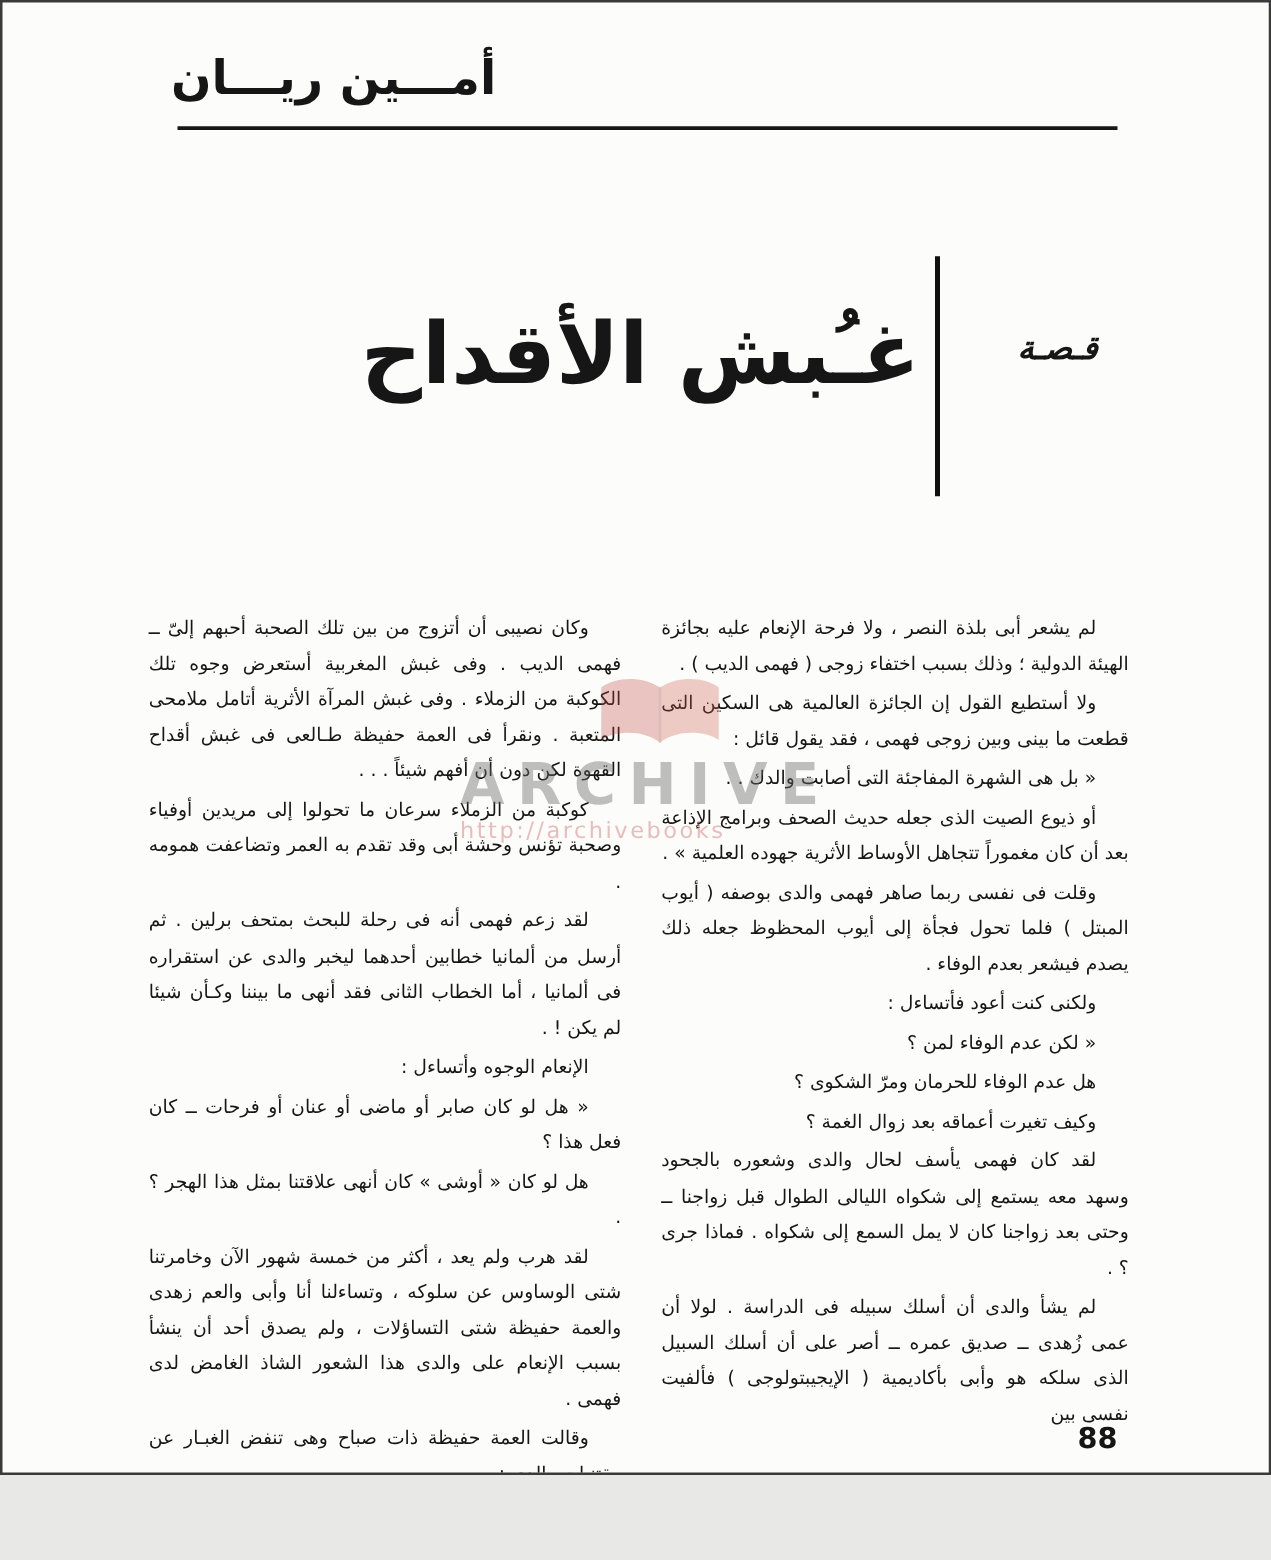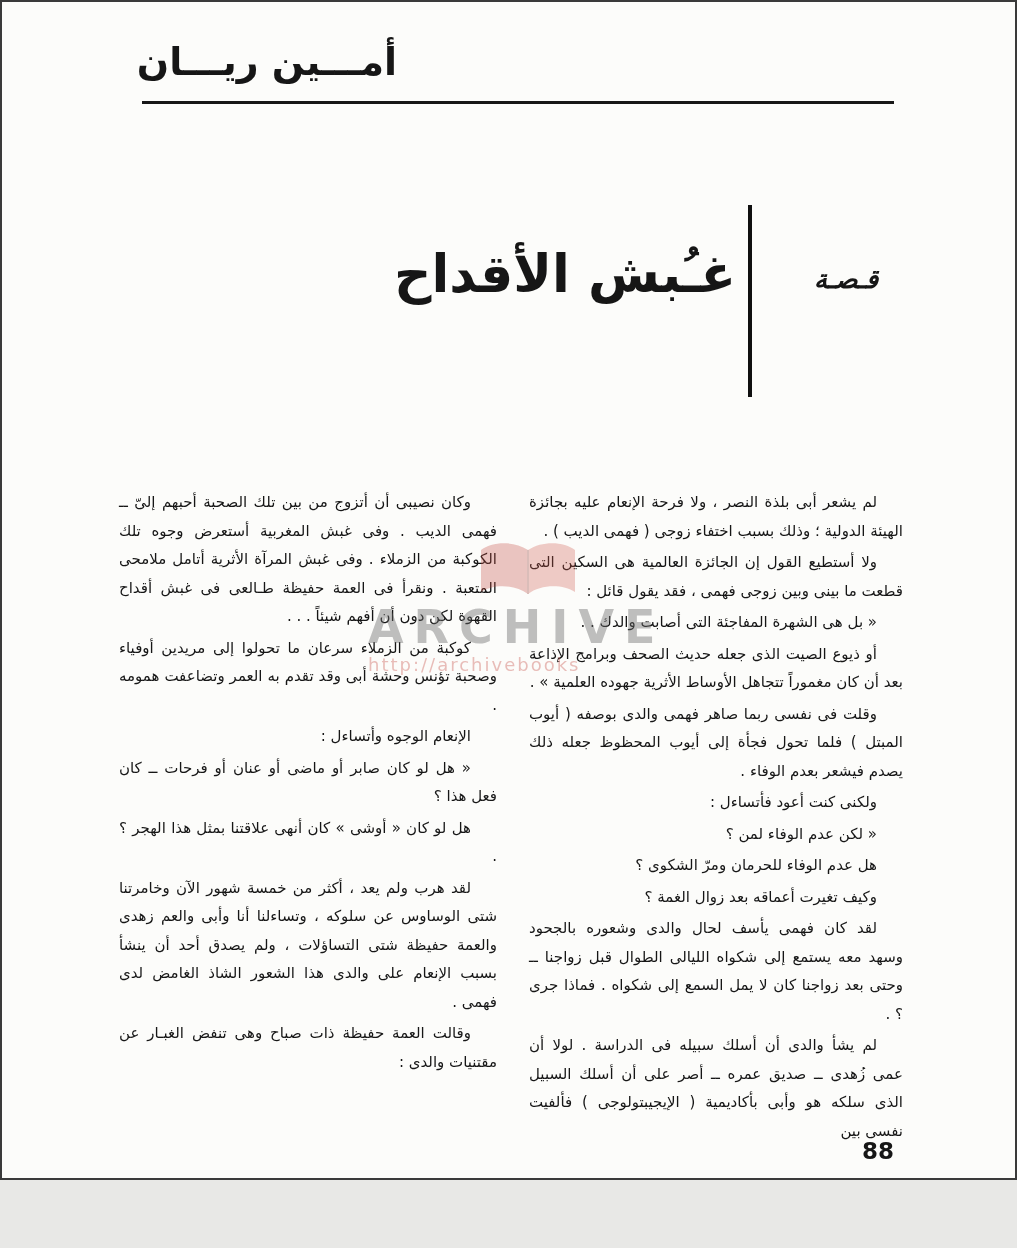--- a/index.html
+++ b/index.html
@@ -55,21 +55,21 @@
     top: 203px;
     left: 746px;
     width: 4px;
     height: 192px;
     background: #101010;
   }
   .story-title {
     position: absolute;
     top: 242px;
     right: 279px;
-    font-size: 52px;
+    font-size: 68px;
     font-weight: bold;
     direction: rtl;
     white-space: nowrap;
   }
   
   .col {
     position: absolute;
     top: 486px;
     direction: rtl;
     text-align: justify;
@@ -153,20 +153,21 @@
     <p>« لكن عدم الوفاء لمن ؟</p>
     <p>هل عدم الوفاء للحرمان ومرّ الشكوى ؟</p>
     <p>وكيف تغيرت أعماقه بعد زوال الغمة ؟</p>
     <p>لقد كان فهمى يأسف لحال والدى وشعوره بالجحود وسهد معه يستمع إلى شكواه الليالى الطوال قبل زواجنا ــ وحتى بعد زواجنا كان لا يمل السمع إلى شكواه . فماذا جرى ؟ .</p>
     <p>لم يشأ والدى أن أسلك سبيله فى الدراسة . لولا أن عمى زُهدى ــ صديق عمره ــ أصر على أن أسلك السبيل الذى سلكه هو وأبى بأكاديمية ( الإيجيبتولوجى ) فألفيت نفسى بين</p>
   </div>
 
   <div class="col col-left">
     <p>وكان نصيبى أن أتزوج من بين تلك الصحبة أحبهم إلىّ ــ فهمى الديب . وفى غبش المغربية أستعرض وجوه تلك الكوكبة من الزملاء . وفى غبش المرآة الأثرية أتامل ملامحى المتعبة . ونقرأ فى العمة حفيظة طـالعى فى غبش أقداح القهوة لكن دون أن أفهم شيئاً . . .</p>
     <p>كوكبة من الزملاء سرعان ما تحولوا إلى مريدين أوفياء وصحبة تؤنس وحشة أبى وقد تقدم به العمر وتضاعفت همومه .</p>
+    <p>لقد زعم فهمى أنه فى رحلة للبحث بمتحف برلين . ثم أرسل من ألمانيا خطابين أحدهما ليخبر والدى عن استقراره فى ألمانيا ، أما الخطاب الثانى فقد أنهى ما بيننا وكـأن شيئا لم يكن ! .</p>
     <p>الإنعام الوجوه وأتساءل :</p>
     <p>« هل لو كان صابر أو ماضى أو عنان أو فرحات ــ كان فعل هذا ؟</p>
     <p>هل لو كان « أوشى » كان أنهى علاقتنا بمثل هذا الهجر ؟ .</p>
     <p>لقد هرب ولم يعد ، أكثر من خمسة شهور الآن وخامرتنا شتى الوساوس عن سلوكه ، وتساءلنا أنا وأبى والعم زهدى والعمة حفيظة شتى التساؤلات ، ولم يصدق أحد أن ينشأ بسبب الإنعام على والدى هذا الشعور الشاذ الغامض لدى فهمى .</p>
     <p>وقالت العمة حفيظة ذات صباح وهى تنفض الغبـار عن مقتنيات والدى :</p>
   </div>
 
   <div class="page-number">88</div>
 
 </div>

